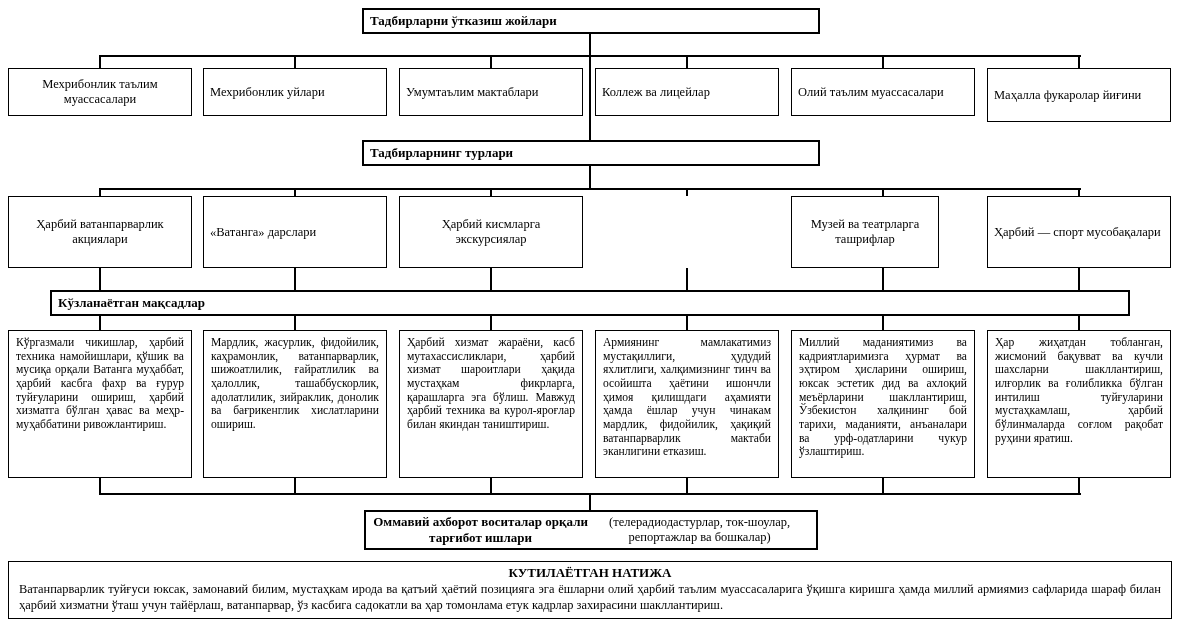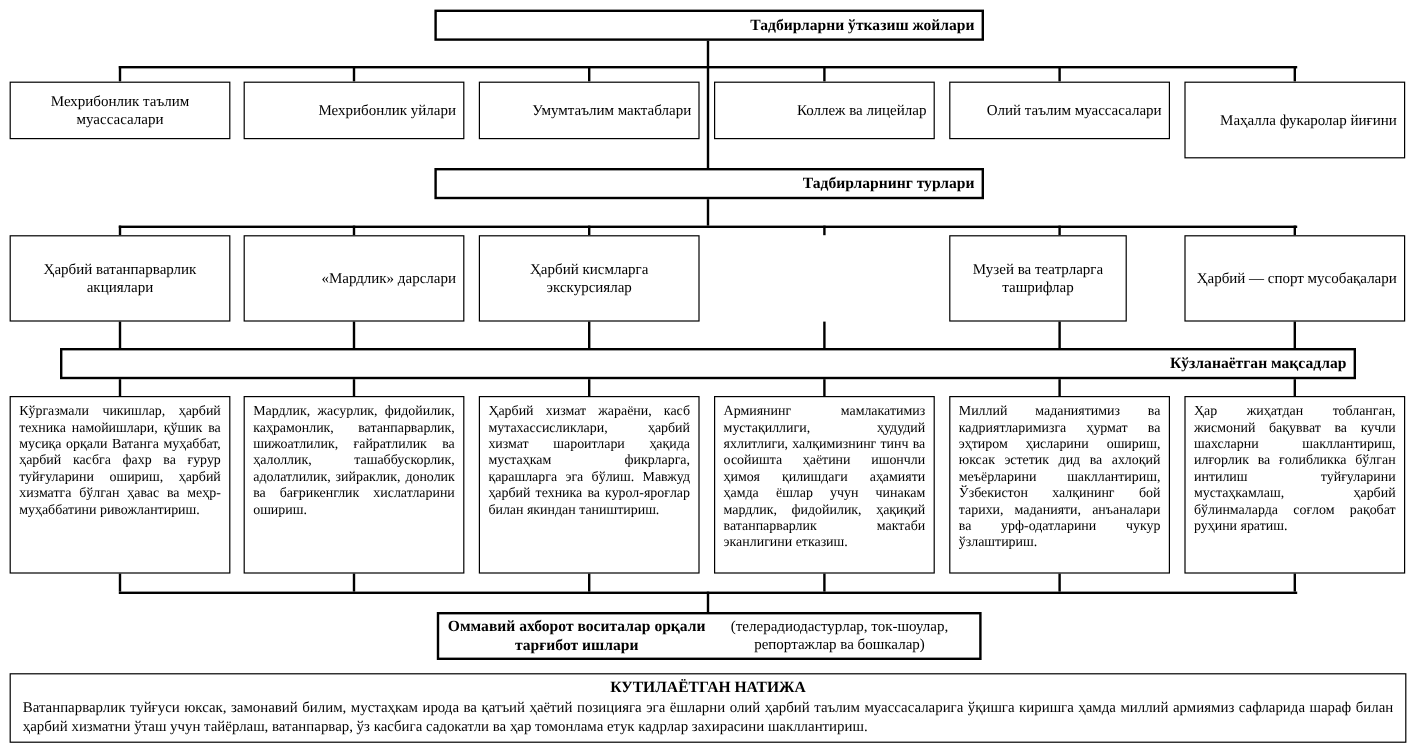--- a/index.html
+++ b/index.html
@@ -2,21 +2,21 @@
 <html><head>
 <meta charset="utf-8">
 <style>
   html,body{margin:0;padding:0;background:#fff;}
   .canvas{
     position:relative;width:1181px;height:627px;background:#ffffff;
     font-family:"Liberation Serif","DejaVu Serif",serif;color:#000;
   }
   .box{
     position:absolute;background:#fff;border:1px solid #000;
-    display:flex;align-items:center;justify-content:flex-end;
+    display:flex;align-items:center;justify-content:flex-start;
     text-align:center;font-size:12.5px;line-height:1.2;box-sizing:border-box;
     padding:2px 6px;
   }
   .hdr{border-width:2px;font-weight:bold;font-size:13px;}
   .desc{
     display:block;text-align:justify;padding:5px 7px;
     font-size:11.6px;line-height:1.18;overflow:hidden;
   }
   .desc span{display:block;text-align:justify;text-align-last:left;}
   .line{position:absolute;background:#000;}
@@ -58,42 +58,42 @@
   </div>
   <div class="box" style="left:399px;top:68px;width:184px;height:48px">
     <span>Умумтаълим мактаблари</span>
   </div>
   <div class="box" style="left:595px;top:68px;width:184px;height:48px">
     <span>Коллеж ва лицейлар</span>
   </div>
   <div class="box" style="left:791px;top:68px;width:184px;height:48px">
     <span>Олий таълим муассасалари</span>
   </div>
-  <div class="box" style="left:987px;top:68px;width:184px;height:64px">
+  <div class="box" style="left:987px;top:68px;width:184px;height:54px">
     <span>Маҳалла фукаролар йиғини</span>
   </div>
 
   <div class="box hdr" style="left:362px;top:140px;width:458px;height:26px">
     <span>Тадбирларнинг турлари</span>
   </div>
 
   <div class="line" style="left:589px;top:166px;width:2px;height:22px"></div>
   <div class="line" style="left:99px;top:188px;width:982px;height:2px"></div>
   <div class="line" style="left:99px;top:188px;width:2px;height:8px"></div>
   <div class="line" style="left:294px;top:188px;width:2px;height:8px"></div>
   <div class="line" style="left:490px;top:188px;width:2px;height:8px"></div>
   <div class="line" style="left:686px;top:188px;width:2px;height:8px"></div>
   <div class="line" style="left:882px;top:188px;width:2px;height:8px"></div>
   <div class="line" style="left:1078px;top:188px;width:2px;height:8px"></div>
 
   <div class="box" style="left:8px;top:196px;width:184px;height:72px">
     <span>Ҳарбий ватанпарварлик акциялари</span>
   </div>
   <div class="box" style="left:203px;top:196px;width:184px;height:72px">
-    <span>«Мардлик» дарслари</span>
+    <span>«Ватанга» дарслари</span>
   </div>
   <div class="box" style="left:399px;top:196px;width:184px;height:72px">
     <span>Ҳарбий кисмларга экскурсиялар</span>
   </div>
   <div class="box" style="left:791px;top:196px;width:148px;height:72px">
     <span>Музей ва театрларга ташрифлар</span>
   </div>
   <div class="box" style="left:987px;top:196px;width:184px;height:72px">
     <span>Ҳарбий — спорт мусобақалари</span>
   </div>

